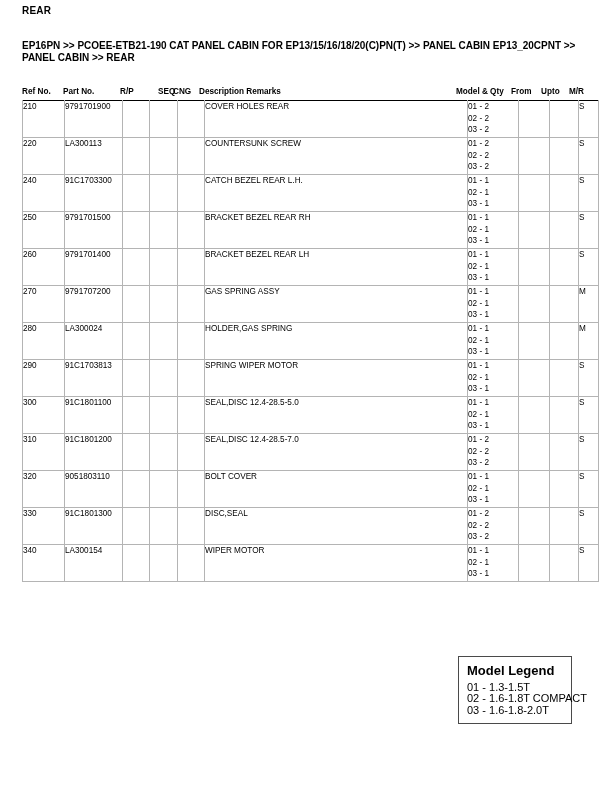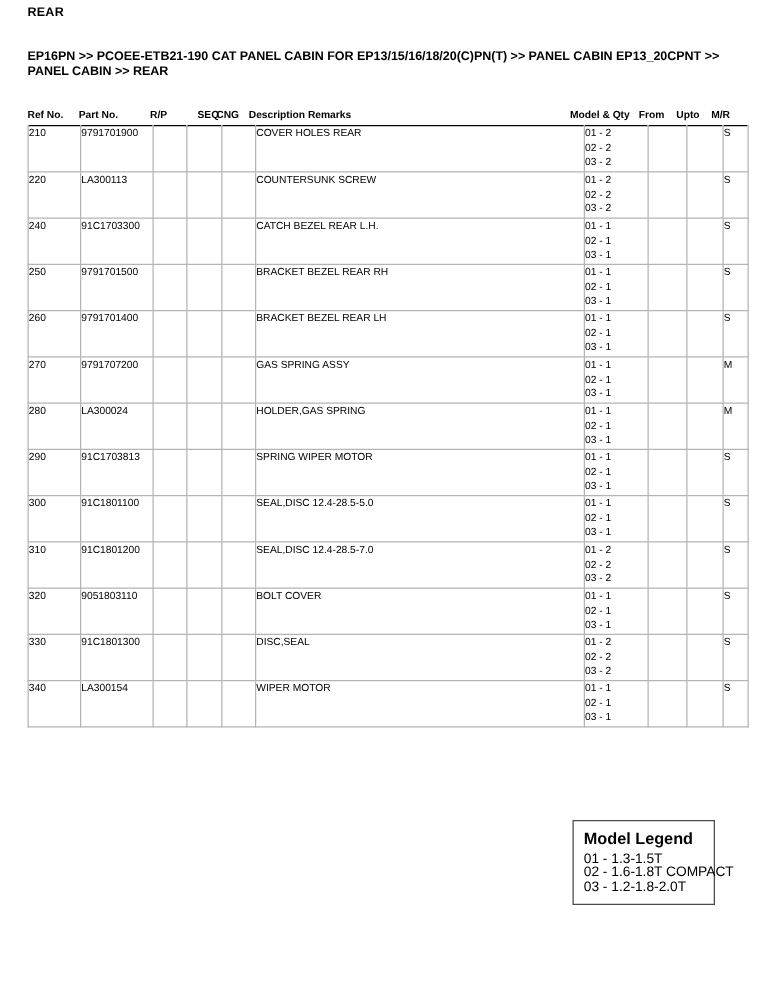--- a/index.html
+++ b/index.html
@@ -338,17 +338,17 @@
           <td class="c-mr">S</td>
         </tr>
       </tbody>
   </table>
 
   <div class="legend-box">
     <div class="legend-title">Model Legend</div>
     <div id="legend-entries">
         <div class="legend-line">01 - 1.3-1.5T</div>
         <div class="legend-line">02 - 1.6-1.8T COMPACT</div>
-        <div class="legend-line">03 - 1.2-1.8-2.0T</div>
+        <div class="legend-line">03 - 1.6-1.8-2.0T</div>
       </div>
   </div>
 
 </div>
 
 </body></html>

